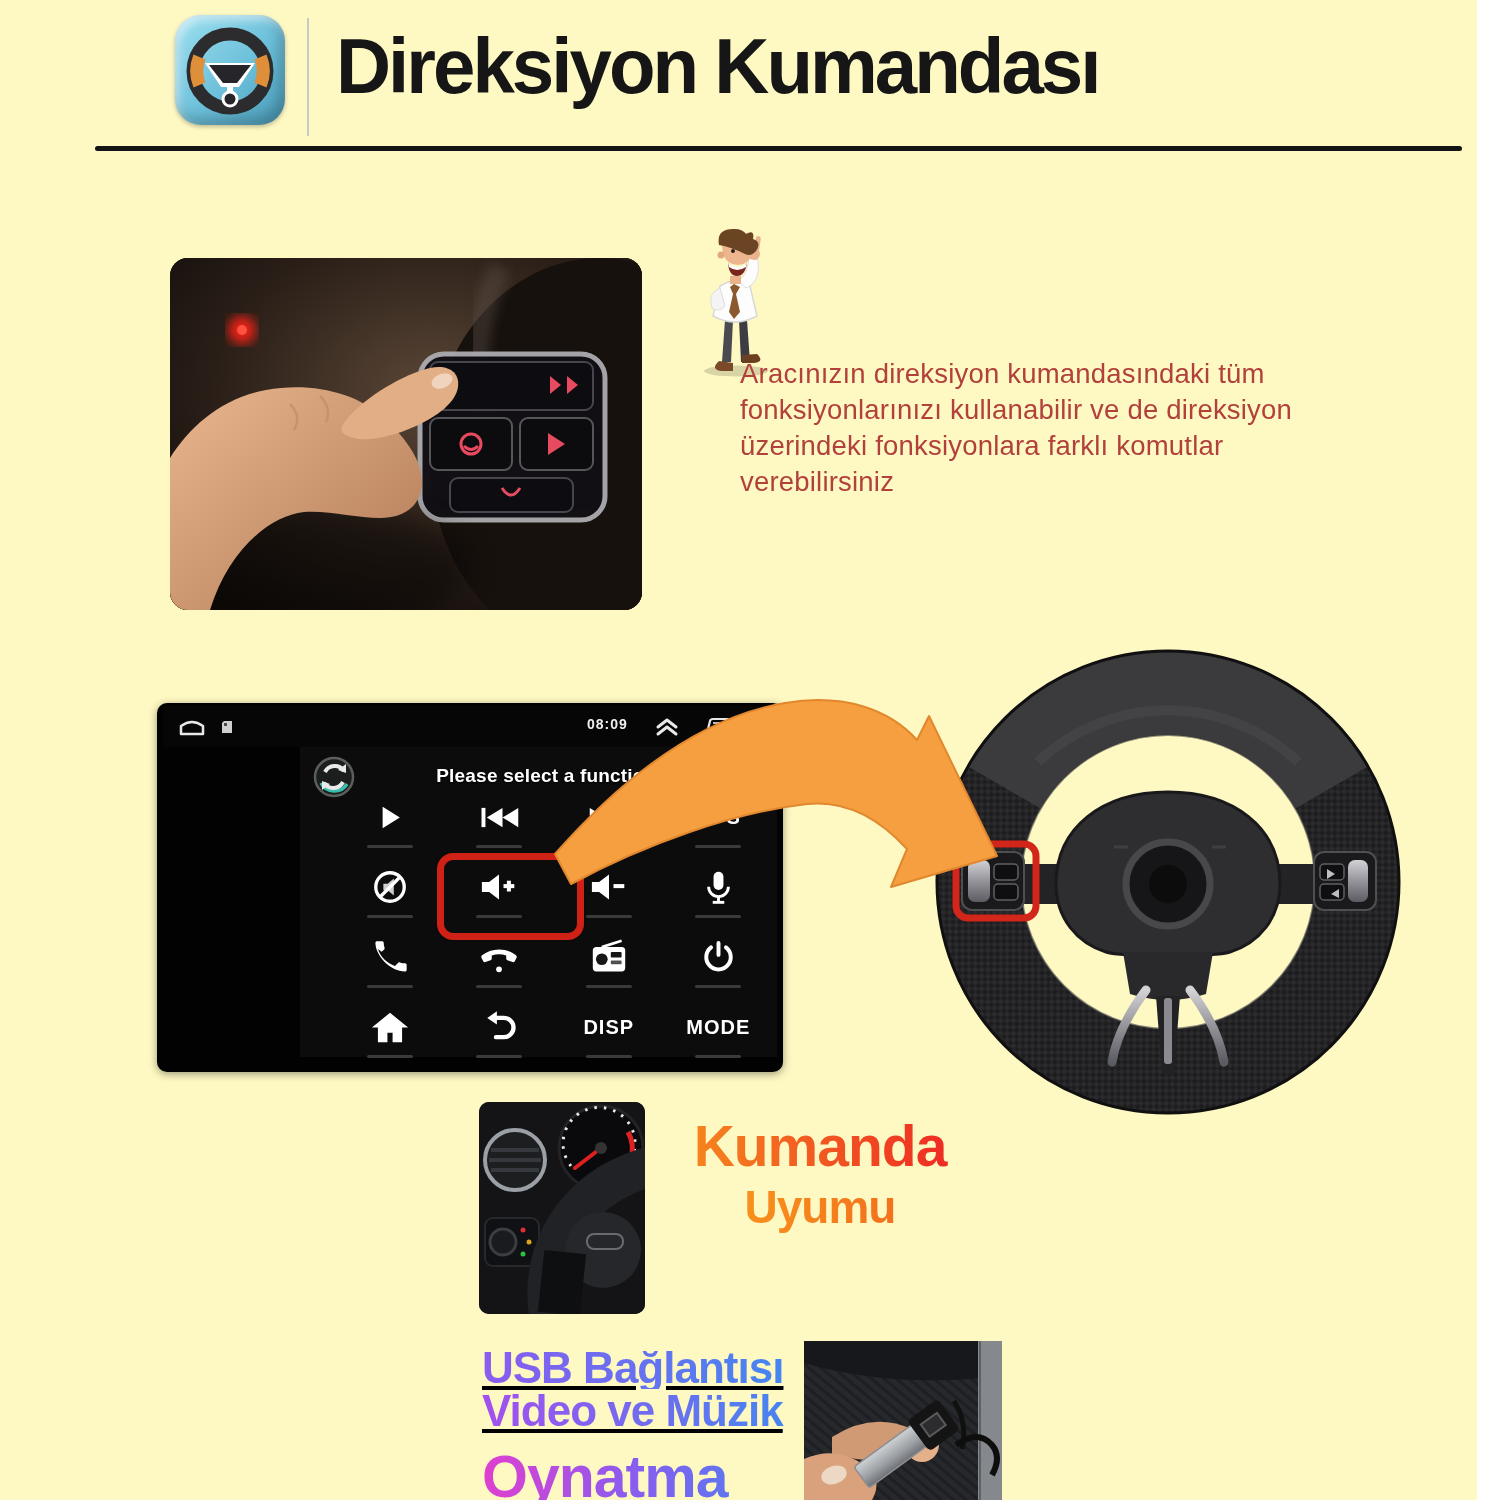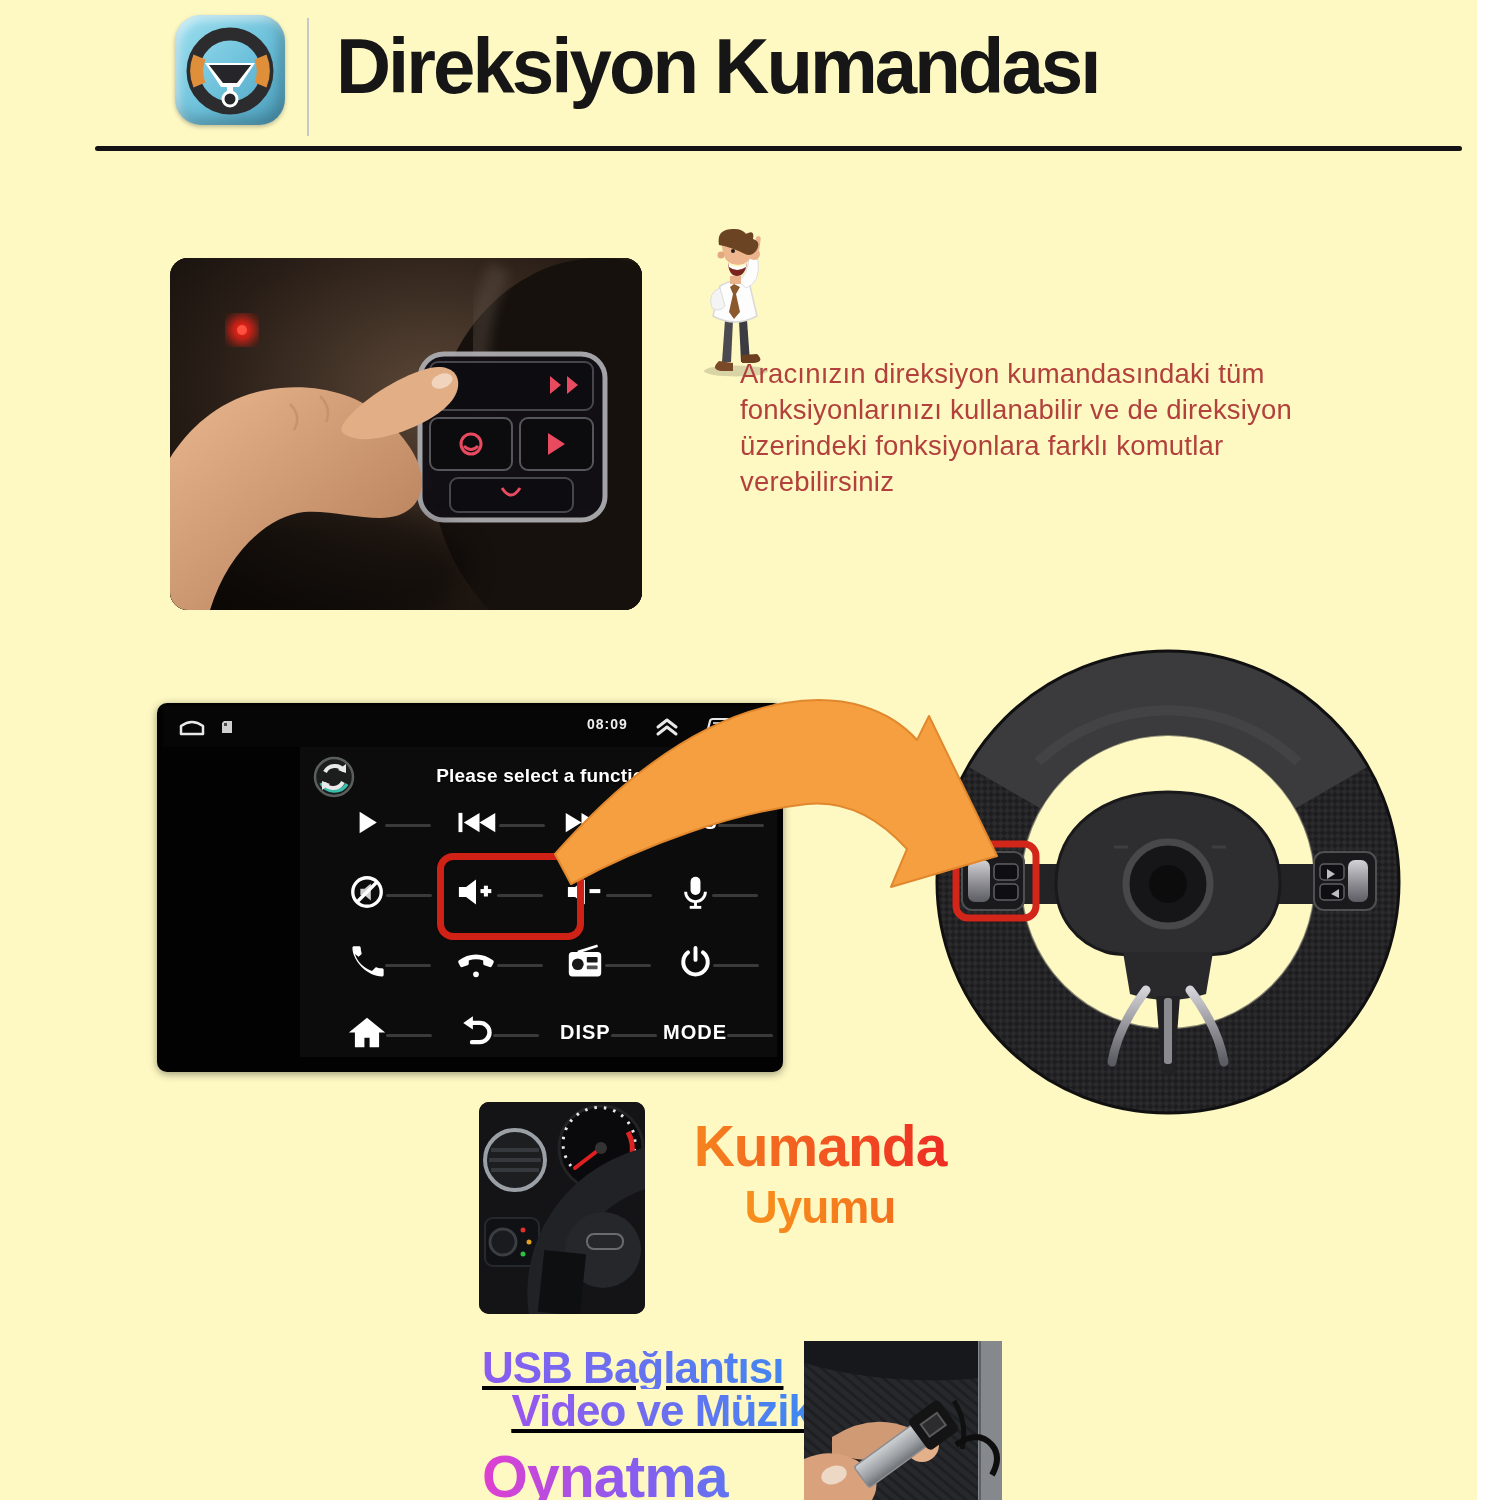--- a/index.html
+++ b/index.html
@@ -42,21 +42,21 @@
   .side-item.selected{background:linear-gradient(180deg,#4a4a4a,#303030);}
   .side-item.selected::after{content:"";position:absolute;left:-2px;right:-2px;bottom:-8px;height:14px;
              background:radial-gradient(ellipse at 50% 0,rgba(110,235,215,.85),rgba(110,235,215,0) 75%);
              pointer-events:none;z-index:3;}
   .unit-main{position:absolute;left:143px;top:44px;width:477px;height:310px;background:#0c0c0c;}
   .refresh{position:absolute;left:12px;top:8px;width:44px;height:44px;}
   .prompt{position:absolute;left:95px;top:18px;width:375px;text-align:center;color:#fff;
           font-size:19px;font-weight:700;letter-spacing:.2px;text-shadow:0 1px 2px #000;}
   .grid{position:absolute;left:35px;top:40px;width:438px;height:280px;display:grid;
         grid-template-columns:repeat(4,1fr);grid-template-rows:repeat(4,1fr);}
-  .gcell{display:flex;flex-direction:row;align-items:center;justify-content:center;}
+  .gcell{display:flex;flex-direction:column;align-items:center;justify-content:center;}
   .gbtn{height:42px;display:flex;align-items:center;justify-content:center;}
   .glabel{color:#fff;font-size:20px;font-weight:700;letter-spacing:1px;}
   .gdash{width:46px;height:3px;background:#3a3a3a;border-radius:2px;margin-top:7px;}
   .hl-rect{position:absolute;left:137px;top:106px;width:133px;height:73px;border:7px solid #cf2116;
            border-radius:16px;z-index:5;box-shadow:0 0 2px rgba(0,0,0,.6);}
 
   
   .arrow{position:absolute;left:545px;top:648px;width:460px;height:270px;z-index:6;}
   .wheel{position:absolute;left:918px;top:642px;width:505px;height:475px;z-index:1;}
 
@@ -68,21 +68,21 @@
   .compat-l3{font-size:46px;line-height:66px;letter-spacing:-1px;}
   .usb-text{position:absolute;left:482px;top:1346px;width:330px;font-weight:800;text-decoration:underline;}
   .usb-l12{font-size:44px;line-height:43px;letter-spacing:-1px;}
   .usb-l3{font-size:59px;line-height:58px;letter-spacing:-1px;margin-top:16px;}
   .usb-photo{position:absolute;left:804px;top:1341px;width:198px;height:159px;overflow:hidden;background:#26282b;}
 
   .gtx{-webkit-background-clip:text;background-clip:text;color:transparent;display:block;}
   .g-orange-red{background-image:linear-gradient(90deg,#f7941d 5%,#ed1c24 95%);}
   .g-orange{background-image:linear-gradient(90deg,#f9a11b 10%,#f1581f 100%);}
   .g-purple-blue{background-image:linear-gradient(90deg,#8b5cf0,#3d8af0);}
-  .g-violet-blue{background-image:linear-gradient(90deg,#a44ff0,#3d8af0);text-align:right;}
+  .g-violet-blue{background-image:linear-gradient(90deg,#a44ff0,#3d8af0);}
   .g-magenta-blue{background-image:linear-gradient(90deg,#e03fd0 0%,#8a5cf0 45%,#3d8af0 100%);}
 </style>
 </head>
 <body>
 
 <div class="canvas">
 
   <div class="app-icon">
     <svg width="110" height="110" viewBox="0 0 110 110">
       <circle cx="55" cy="56" r="37" fill="none" stroke="#2c2c2e" stroke-width="13"></circle>

